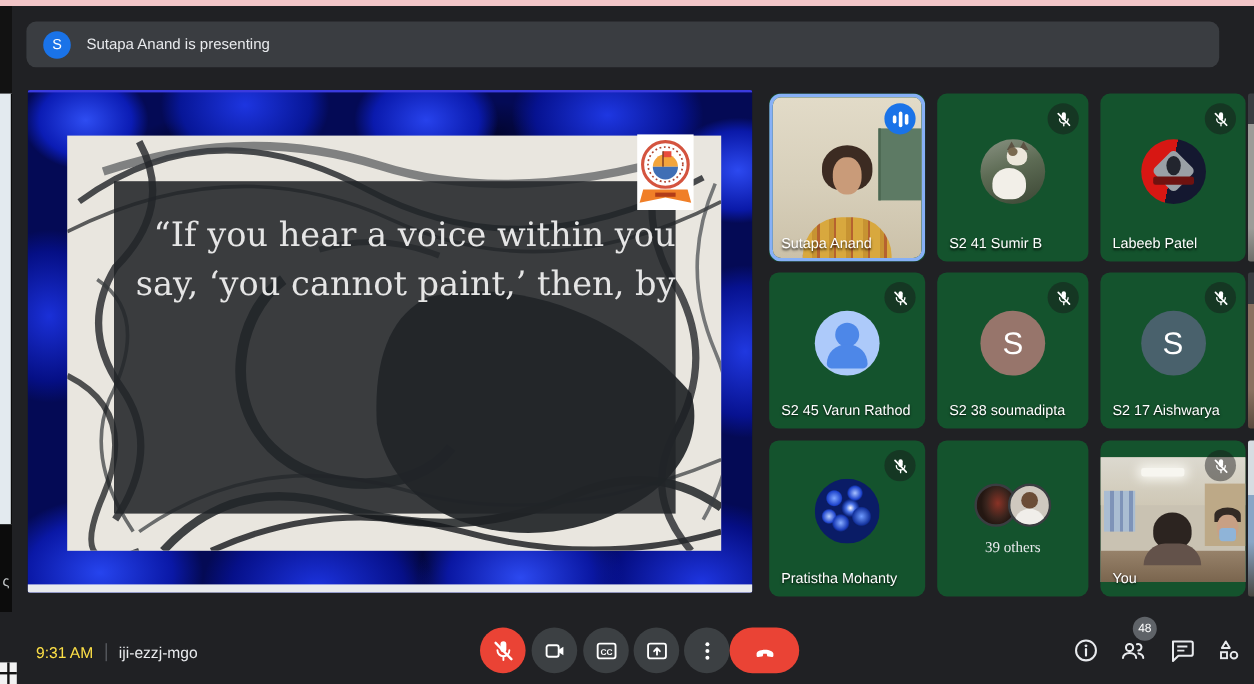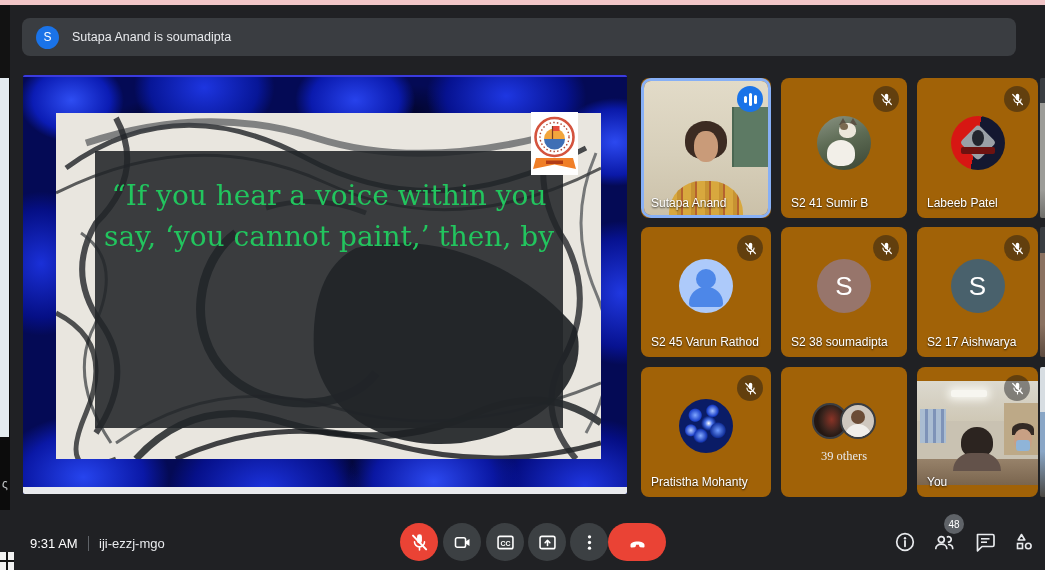--- a/index.html
+++ b/index.html
@@ -40,28 +40,28 @@
       radial-gradient(110px 80px at 68% 97%,#2c49f0,#0a17a2 55%, rgba(0,0,0,0) 78%),
       radial-gradient(120px 85px at 93% 98%,#1e35e0,#050e84 60%, rgba(0,0,0,0) 80%),
       radial-gradient(45px 35px at 20% 12%, rgba(0,0,10,.55), rgba(0,0,0,0) 70%),
       radial-gradient(55px 40px at 65% 9%,  rgba(0,0,10,.5),  rgba(0,0,0,0) 70%),
       radial-gradient(60px 45px at 55% 95%, rgba(0,0,10,.5),  rgba(0,0,0,0) 70%),
       #040a55; }
   .slide-topline { position:absolute; left:0; top:0; width:100%; height:2px; background:#3b3bdf; }
   .painting { position:absolute; left:33px; top:38px; width:545px; height:346px; background:#e9e6df; overflow:hidden; }
   .painting svg { position:absolute; inset:0; }
   .quote-panel { position:absolute; left:72px; top:76px; width:468px; height:277px; background:rgba(33,36,40,0.88); }
-  .quote-line { font-family:"DejaVu Serif", serif; color:#22c55e; font-size:28px; line-height:41px; text-align:center; }
+  .quote-line { font-family:"DejaVu Serif", serif; color:#e5e5e5; font-size:28px; line-height:41px; text-align:right; }
   .quote-block { padding-top:24px; }
   .attribution { position:absolute; bottom:34px; width:100%; text-align:center; color:#d3d3d0; font-size:15px; }
   .slide-logo { position:absolute; left:508px; top:37px; width:47px; height:63px; background:#fff; }
   .slide-white-strip { position:absolute; left:0; bottom:0; width:100%; height:7px; background:#e8eaed; }
 
   
-  .tile { position:absolute; background:#a16207; border-radius:8px; overflow:hidden; }
+  .tile { position:absolute; background:#14532d; border-radius:8px; overflow:hidden; }
   .t1 { left:641px; top:78px;  width:130px; height:140px; }
   .t2 { left:781px; top:78px;  width:126px; height:140px; }
   .t3 { left:917px; top:78px;  width:121px; height:140px;text-align:right; }
   .t4 { left:641px; top:227px; width:130px; height:130px; }
   .t5 { left:781px; top:227px; width:126px; height:130px; }
   .t6 { left:917px; top:227px; width:121px; height:130px; }
   .t7 { left:641px; top:367px; width:130px; height:130px; }
   .t8 { left:781px; top:367px; width:126px; height:130px;font-family:Liberation Serif, serif; }
   .t9 { left:917px; top:367px; width:121px; height:130px; }
   .name-label { position:absolute; left:10px; bottom:8px; color:#fff; font-size:12px;
@@ -134,21 +134,21 @@
   .yv-p2m { position:absolute; right:8px; bottom:34px; width:14px; height:11px; border-radius:3px; background:#8fb4d8; }
 
   
   .sliver { position:absolute; left:1040px; width:5px; border-radius:2px 0 0 2px; }
   .sl1 { top:78px; height:140px; background:linear-gradient(#3a3d41 0 18%, #9c9c98 18% 80%, #6f6e6a); }
   .sl2 { top:227px; height:130px; background:linear-gradient(#3a3d41 0 20%, #8a7160 20% 75%, #5c4a3e); }
   .sl3 { top:367px; height:130px; background:linear-gradient(#d7dde2 0 35%, #89a6c6 35% 65%, #4a4742); }
 
   
   .bottom-bar { left:0; top:510px; width:1045px; height:60px; background:#202124; }
-  .bb-time { position:absolute; left:30px; top:536px; color:#ffffff; font-size:13px; }
+  .bb-time { position:absolute; left:30px; top:536px; color:#fde047; font-size:13px; }
   .bb-div  { position:absolute; left:88px; top:536px; width:1px; height:15px; background:#5f6368; }
   .bb-code { position:absolute; left:99px; top:536px; color:#e8eaed; font-size:13px; }
   .ctl { position:absolute; top:523px; width:38px; height:38px; border-radius:50%; background:#3c4043;
          display:flex; align-items:center; justify-content:center; border:none; cursor:pointer; }
   .ctl svg { width:21px; height:21px; }
   .ctl-red { background:#ea4335; }
   .ctl-mic { left:400px; } .ctl-cam { left:443px; } .ctl-cc { left:486px; }
   .ctl-present { left:528px; } .ctl-more { left:570px; }
   .ctl-end { left:608px; width:58px; border-radius:20px; }
   .ric { position:absolute; top:530px; width:24px; height:24px; background:none; border:none; cursor:pointer; padding:0;}
@@ -173,21 +173,21 @@
 
 <div class="abs top-pink"></div>
 <div class="abs desk-dark-top"></div>
 <div class="abs desk-light"></div>
 <div class="abs desk-dark-bot"></div>
 <div class="abs desk-glyph">ς</div>
 <div class="abs win-icon"></div>
 
 <div class="abs toast">
   <div class="toast-avatar">S</div>
-  <div class="toast-text">Sutapa Anand is soumadipta</div>
+  <div class="toast-text">Sutapa Anand is presenting</div>
 </div>
 
 <div class="abs slide">
   <div class="roses"></div>
   <div class="slide-topline"></div>
   <div class="painting">
     <svg viewBox="0 0 545 346" preserveAspectRatio="none">
       <path d="M10 55 Q120 -25 250 45 T530 35" fill="none" stroke="#2a2d31" stroke-width="5" opacity=".85"></path>
       <path d="M0 80 Q140 10 270 70 T545 55" fill="none" stroke="#1b1e21" stroke-width="3" opacity=".7"></path>
       <path d="M30 30 Q150 -10 260 25 T520 15" fill="none" stroke="#3a3e42" stroke-width="7" opacity=".6"></path>

